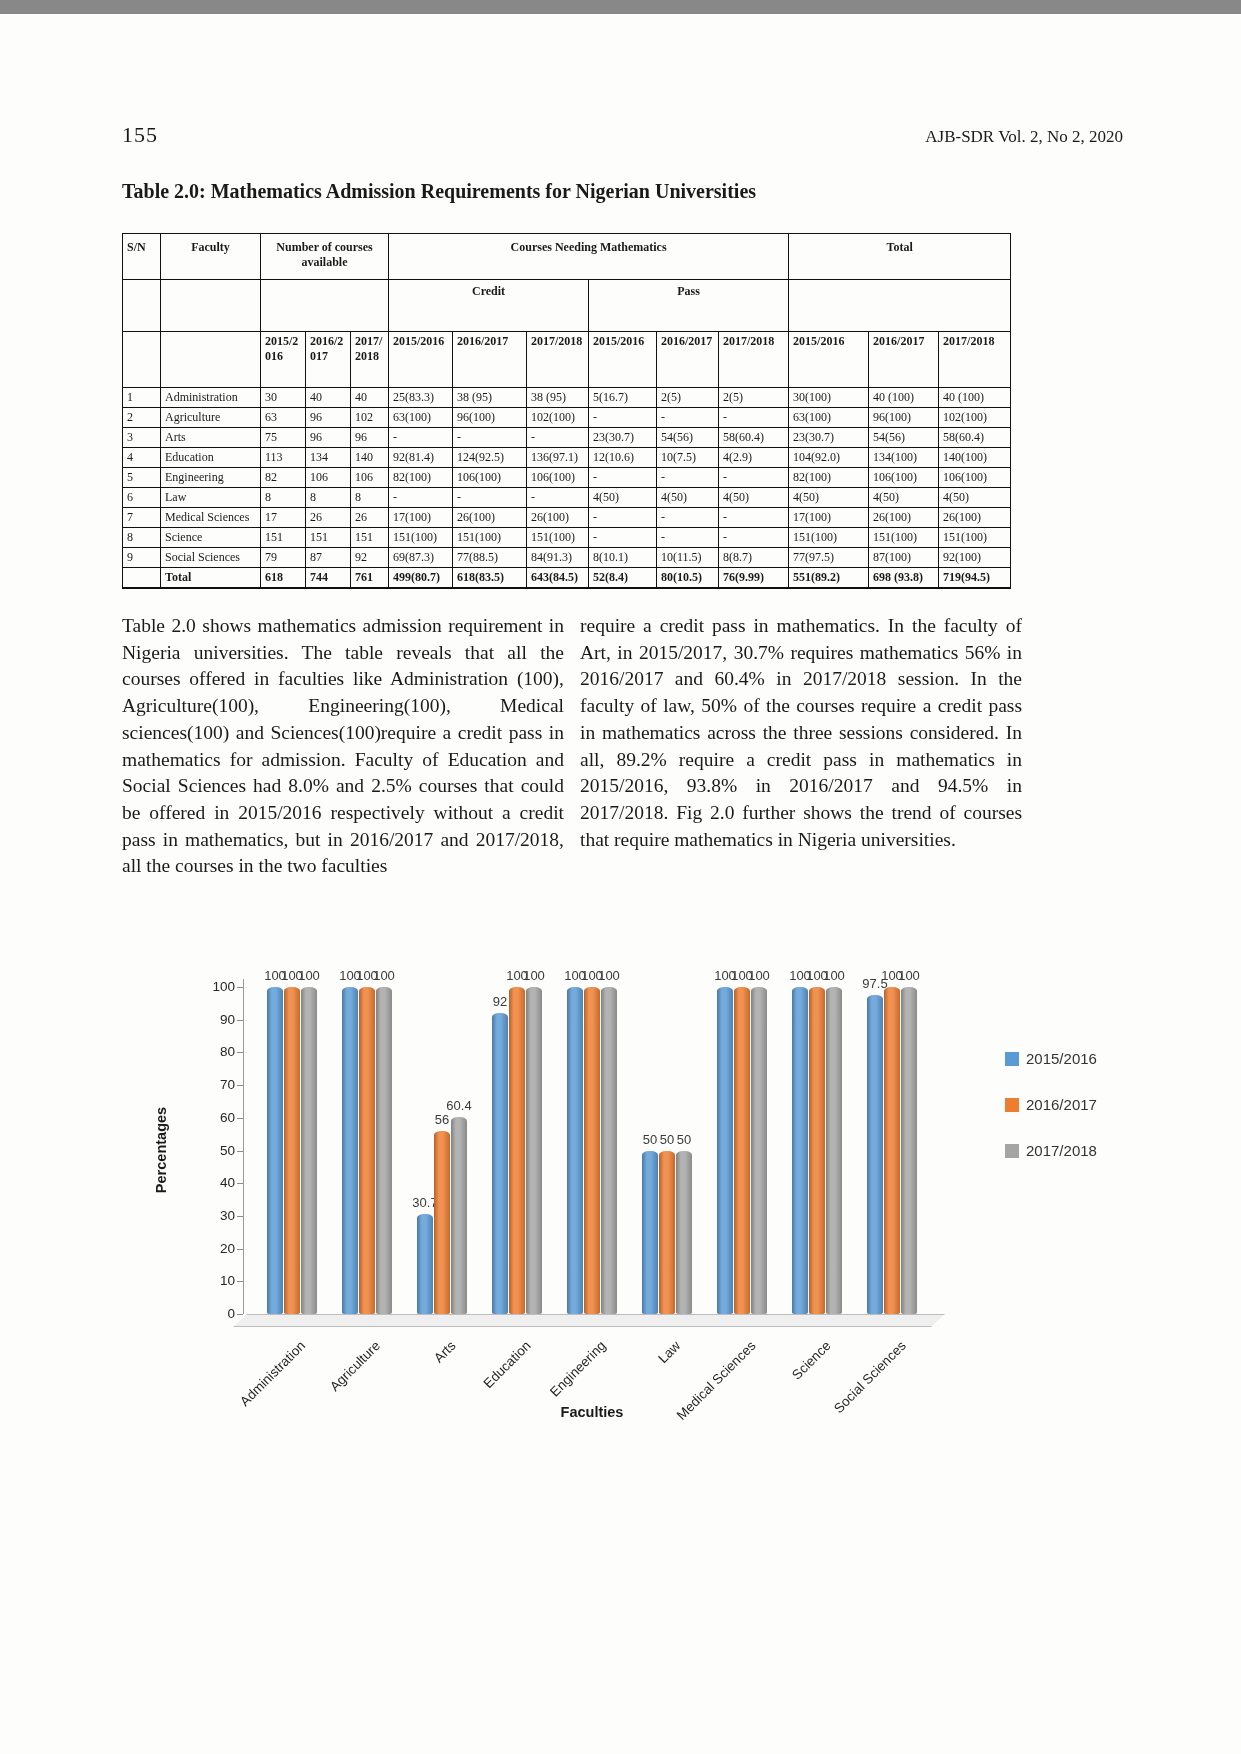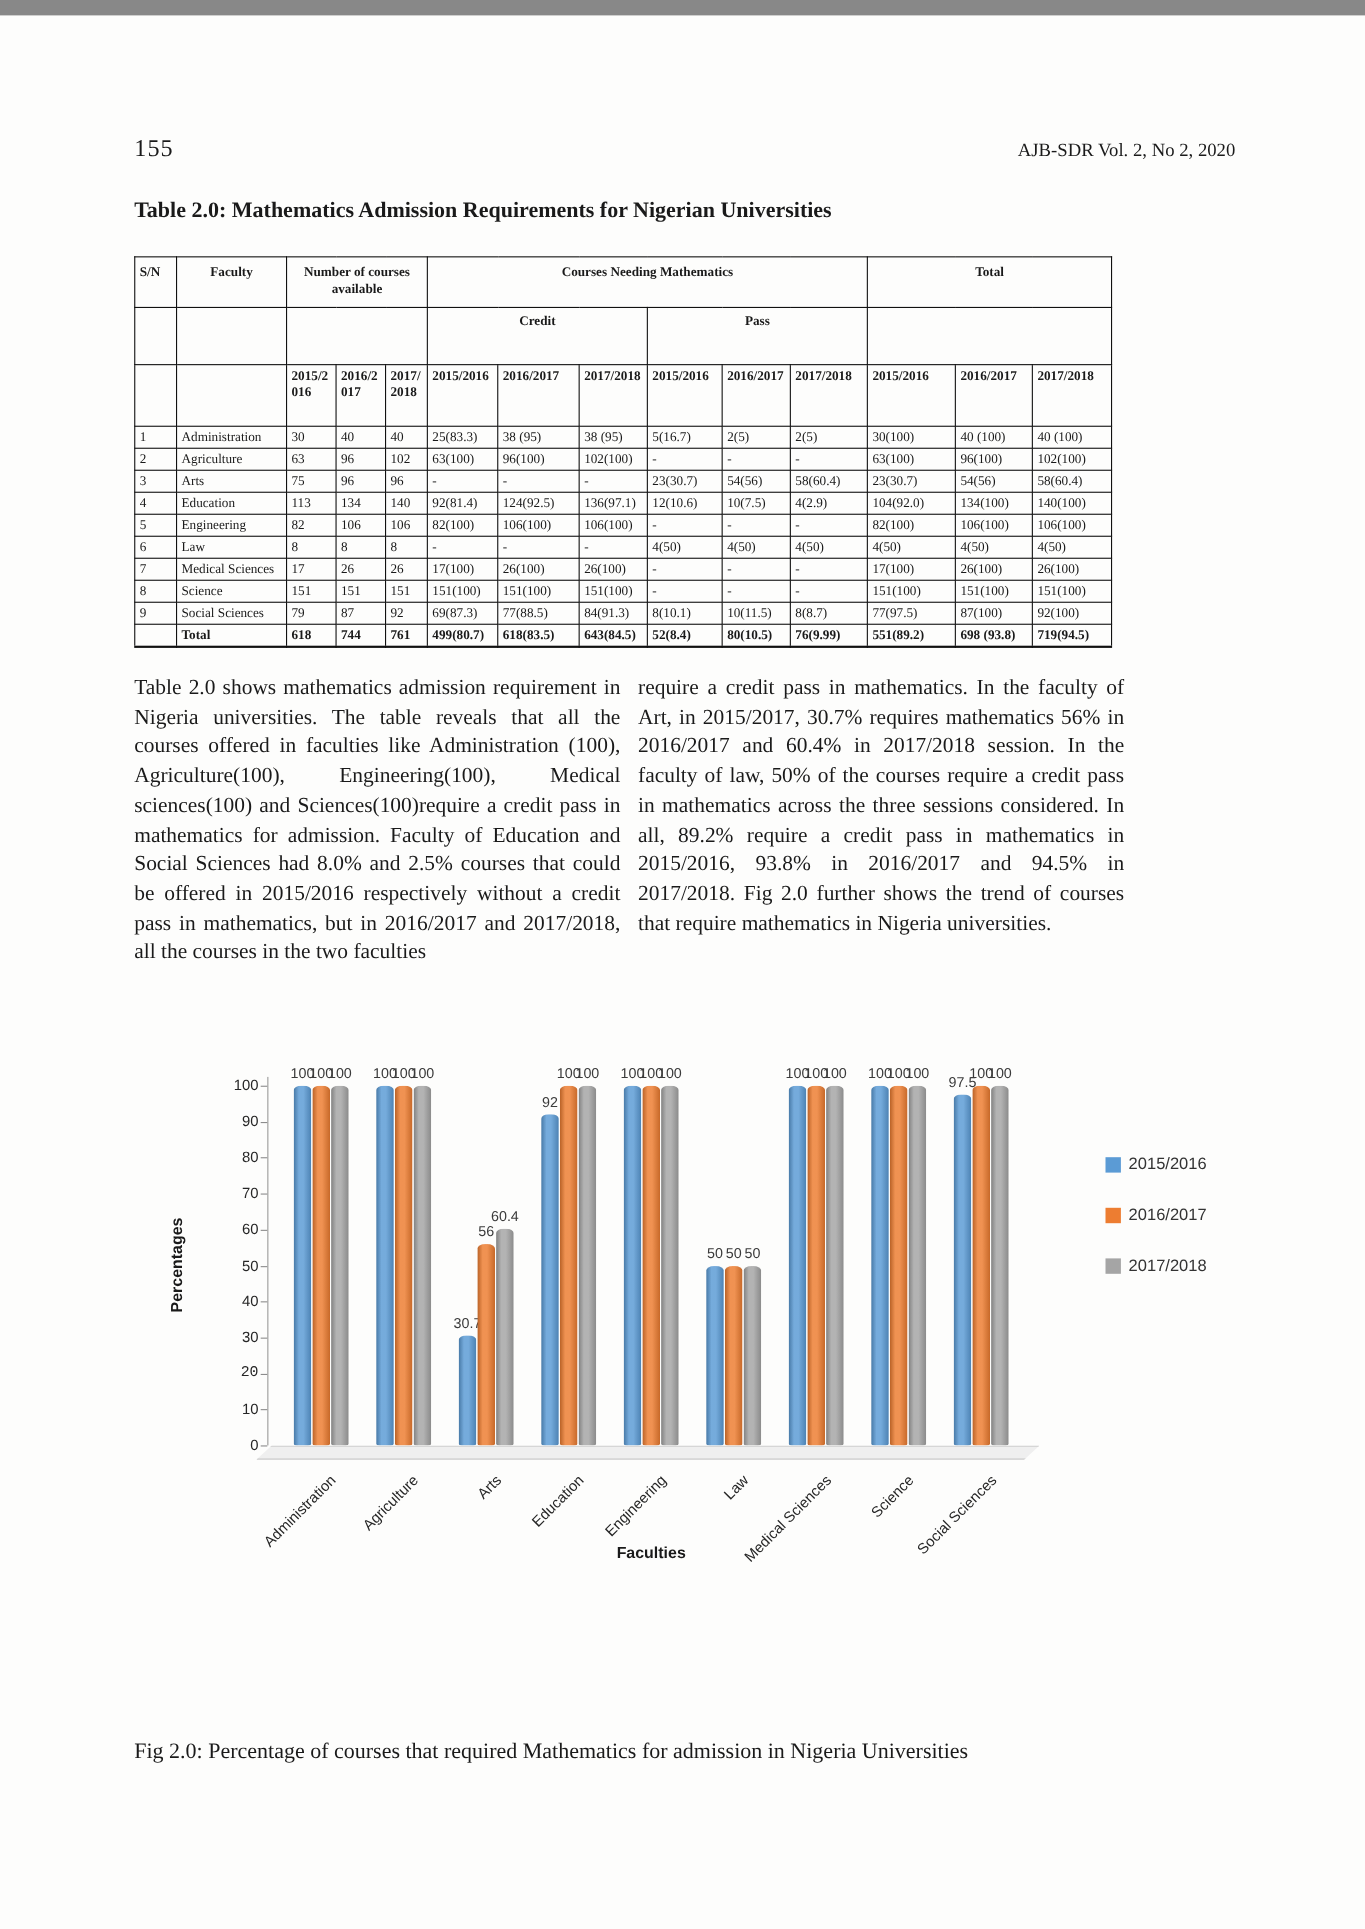--- a/index.html
+++ b/index.html
@@ -302,21 +302,21 @@
         <div class="legend-item">
           <div class="legend-swatch" style="background-color: rgb(165, 165, 165);"></div>
           <span>2017/2018</span>
         </div>
       </div>
   <div class="yaxis" style="left: 243px; top: 37px; height: 335px;"></div>
       <div class="ytick" style="left: 191px; top: 364px;">0</div>
       <div class="ytickmark" style="left: 237px; top: 372px;"></div>
       <div class="ytick" style="left: 191px; top: 331.3px;">10</div>
       <div class="ytickmark" style="left: 237px; top: 339.3px;"></div>
-      <div class="ytick" style="left: 191px; top: 298.6px; font-family: Liberation Mono, monospace;">20</div>
+      <div class="ytick" style="left: 191px; top: 298.6px;">20</div>
       <div class="ytickmark" style="left: 237px; top: 306.6px;"></div>
       <div class="ytick" style="left: 191px; top: 265.9px;">30</div>
       <div class="ytickmark" style="left: 237px; top: 273.9px;"></div>
       <div class="ytick" style="left: 191px; top: 233.2px;">40</div>
       <div class="ytickmark" style="left: 237px; top: 241.2px;"></div>
       <div class="ytick" style="left: 191px; top: 200.5px;">50</div>
       <div class="ytickmark" style="left: 237px; top: 208.5px;"></div>
       <div class="ytick" style="left: 191px; top: 167.8px; text-align: right;">60</div>
       <div class="ytickmark" style="left: 237px; top: 175.8px;"></div>
       <div class="ytick" style="left: 191px; top: 135.1px;">70</div>
@@ -386,18 +386,15 @@
       <div class="cat" style="right: 418px; top: 396px;">Science</div>
       <div class="bar" style="left: 867px; top: 53.175px; width: 16px; height: 318.825px; background-color: rgb(91, 155, 213);"></div>
       <div class="dlabel" style="left: 875px; top: 34.175px;">97.5</div>
       <div class="bar" style="left: 884px; top: 45px; width: 16px; height: 327px; background-color: rgb(237, 125, 49);"></div>
       <div class="dlabel" style="left: 892px; top: 26px;">100</div>
       <div class="bar" style="left: 901px; top: 45px; width: 16px; height: 327px; background-color: rgb(165, 165, 165);"></div>
       <div class="dlabel" style="left: 909px; top: 26px;">100</div>
       <div class="cat" style="right: 343px; top: 396px;">Social Sciences</div>
     </div>
 
-  <div class="content">
-    <div class="caption">Fig 2.0: Percentage of courses that required Mathematics for admission in Nigeria Universities</div>
-  </div>
 
   <div class="bottombar"></div>
 </div>
 
 </body></html>

